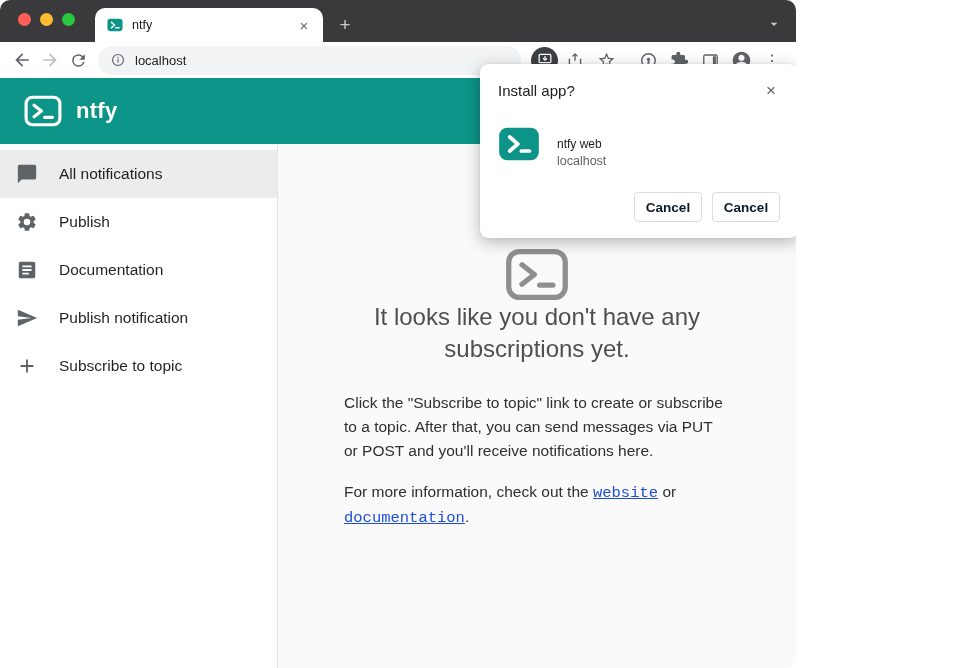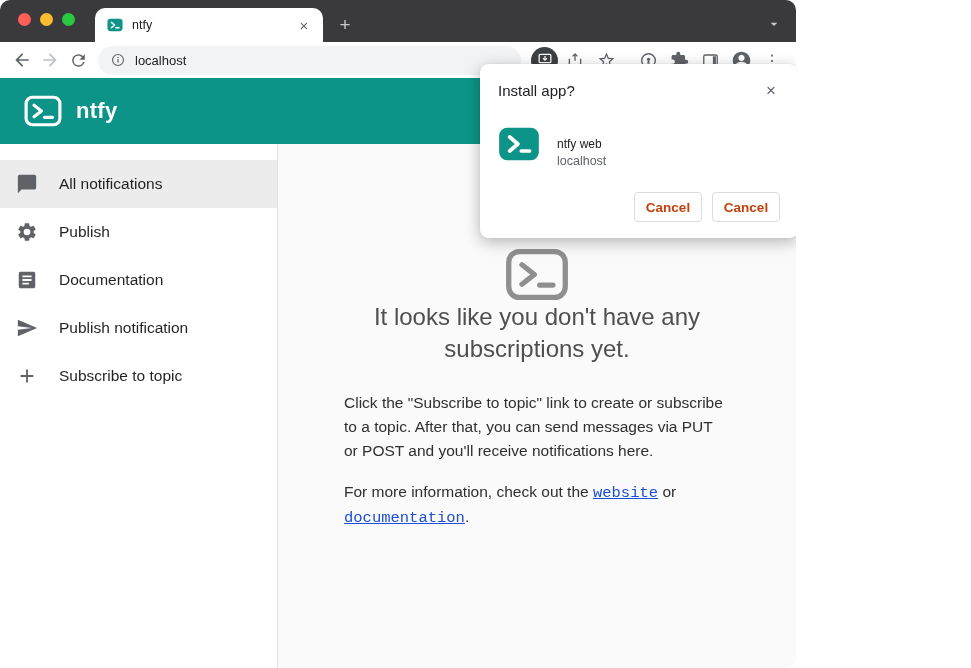--- a/index.html
+++ b/index.html
@@ -39,21 +39,21 @@
   .app-header { height:66px; background:#0d9488; display:flex; align-items:center; padding:0 24px; }
   .brand { display:flex; align-items:center; gap:14px; }
   .brand-name { color:#ffffff; font-size:22px; font-weight:bold; letter-spacing:0.3px; }
   .header-spacer { flex:1; }
   .signin { color:#ffffff; font-size:13.5px; font-weight:bold; letter-spacing:0.5px; padding:9px 14px; cursor:pointer; }
   .signup { color:#0f172a; font-size:13.5px; font-weight:bold; letter-spacing:0.5px; padding:9px 6px;
             border:1px solid rgba(255,255,255,0.85); border-radius:4px; margin-left:18px; cursor:pointer; }
 
   
   .app-body { display:flex; height:524px; }
-  .sidebar { width:278px; background:#ffffff; border-right:1px solid #e3e3e3; padding-top:16px; }
+  .sidebar { width:278px; background:#ffffff; border-right:1px solid #e3e3e3; padding-top:6px; }
   .side-item { height:48px; display:flex; align-items:center; gap:21px; padding:0 16px; cursor:pointer; }
   .side-item.selected { background:#ececec; }
   .side-label { font-size:15.5px; color:rgba(0,0,0,0.87); }
   .main { flex:1; background:#fafafa; display:flex; flex-direction:column; align-items:center; overflow:hidden; }
   .empty-icon { margin-top:104px; }
   .empty-title { max-width:420px; text-align:center; font-size:24px; font-weight:400;
                  color:#4f4f4f; line-height:1.33; }
   .empty-text { width:386px; margin-top:26px; font-size:15.5px; color:#2f2f2f; line-height:1.55; }
   .empty-text + .empty-text { margin-top:17px; }
   .text-link { color:#1d4ed8; text-decoration:underline; cursor:pointer;font-family:Liberation Mono, monospace; }
@@ -62,21 +62,21 @@
   .dialog { position:absolute; left:480px; top:64px; width:318px; background:#ffffff; border-radius:8px;
             box-shadow:0 4px 16px rgba(0,0,0,0.28), 0 0 1px rgba(0,0,0,0.2); padding:16px 18px 16px 18px; z-index:50; }
   .dialog-title-row { display:flex; align-items:flex-start; }
   .dialog-title { font-size:15px; color:#202124; flex:1; padding-top:2px; }
   .dialog-close { color:#5f6368; font-size:17px; line-height:1; padding:2px 4px; cursor:pointer; }
   .dialog-app { display:flex; align-items:center; gap:17px; margin-top:18px; }
   .dialog-app-name { font-size:12px; color:#202124;margin-top:18px; }
   .dialog-app-origin { font-size:12.5px; color:#5f6368; margin-top:3px; }
   .dialog-actions { display:flex; justify-content:flex-end; gap:10px; margin-top:24px; }
   .dlg-btn { min-width:68px; height:30px; background:#ffffff; border:1px solid #dadce0; border-radius:4px;
-             color:#c2410c; font-size:13.5px; font-weight:bold; font-family:"Liberation Sans", sans-serif; cursor:pointer; }
+             color:#0f172a; font-size:13.5px; font-weight:bold; font-family:"Liberation Sans", sans-serif; cursor:pointer; }
 
   svg { display:block; }
 </style>
 </head>
 <body>
 
 <div class="window">
 
   <div class="titlebar">
     <div class="traffic">

